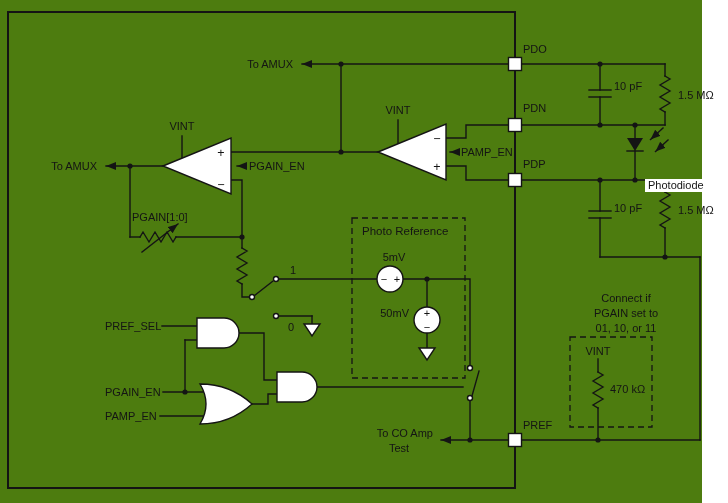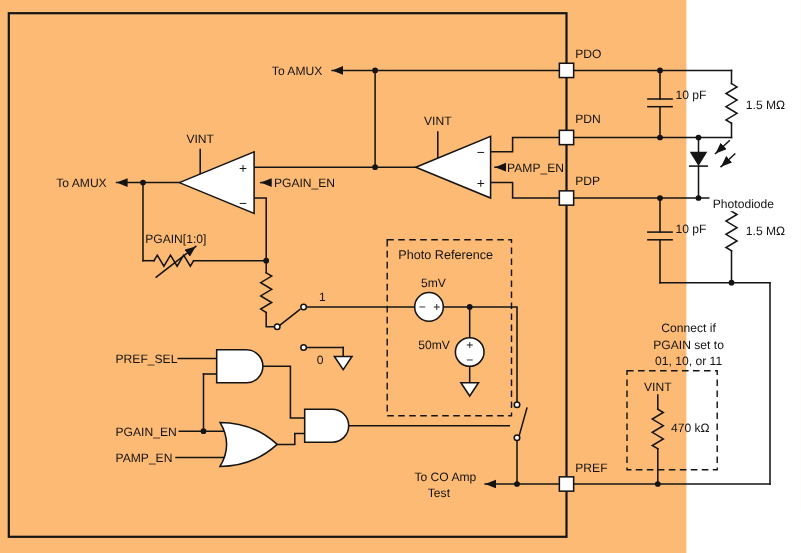--- a/index.html
+++ b/index.html
@@ -1,16 +1,16 @@
 <!DOCTYPE html>
 <html><head>
 <meta charset="utf-8">
 <style>
   html,body{margin:0;padding:0;background:#ffffff;}
-  .stage{width:624px;height:503px;background:#fdba74;position:relative;font-family:"Liberation Sans",sans-serif;}
+  .stage{width:702px;height:503px;background:#4d7c0f;position:relative;font-family:"Liberation Sans",sans-serif;}
   svg{display:block;}
   svg text{font-family:"Liberation Sans","DejaVu Sans",sans-serif;fill:#141414;}
   .t11{font-size:11px;}
   .t12{font-size:11.5px;}
   .sgn{font-size:12.5px;}
   .w{stroke:#141414;stroke-width:1.4;fill:none;stroke-linecap:square;}
   .w2{stroke:#141414;stroke-width:2;fill:none;}
   .dash{stroke:#141414;stroke-width:1.3;fill:none;stroke-dasharray:6 4;}
   .cmp{fill:#ffffff;stroke:#141414;stroke-width:1.4;}
   .blk{fill:#141414;stroke:none;}

